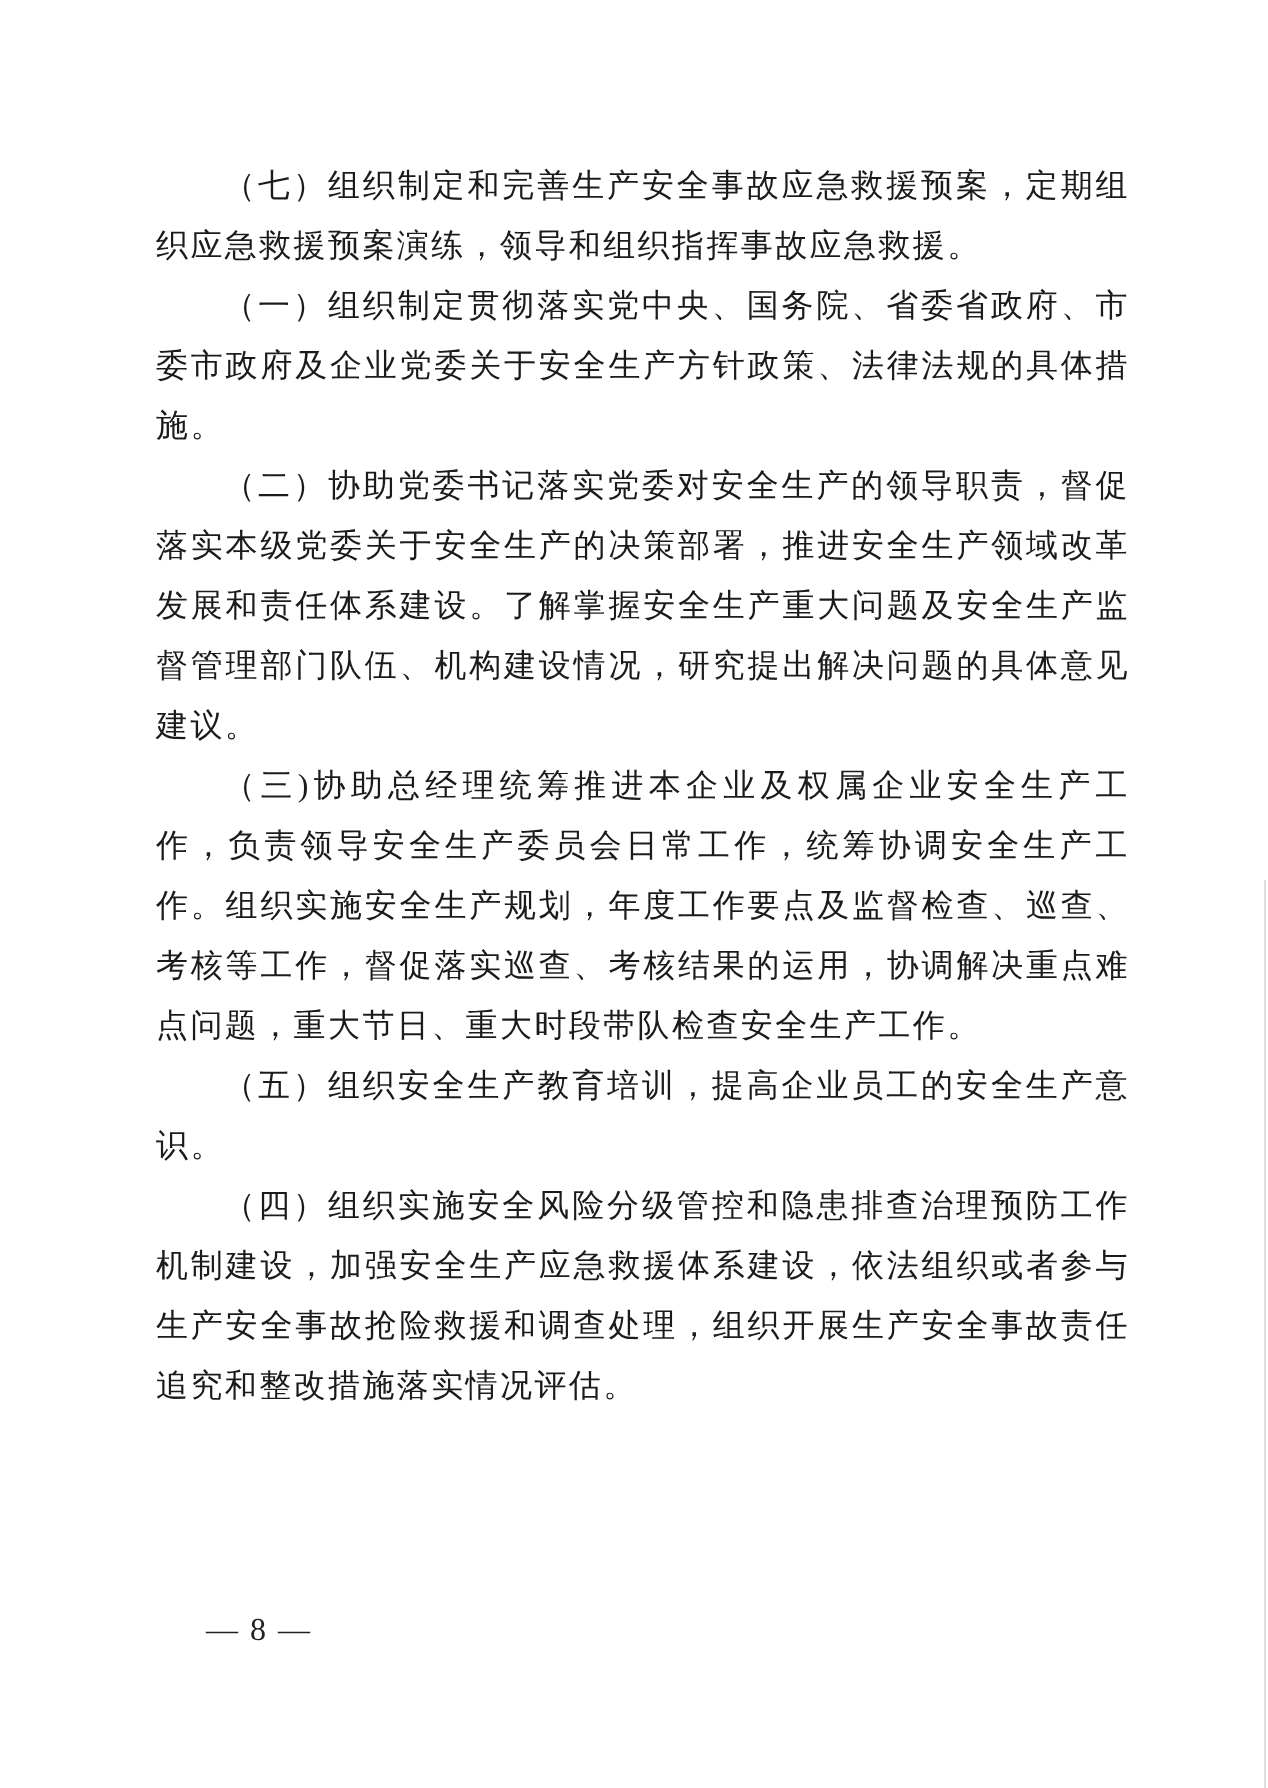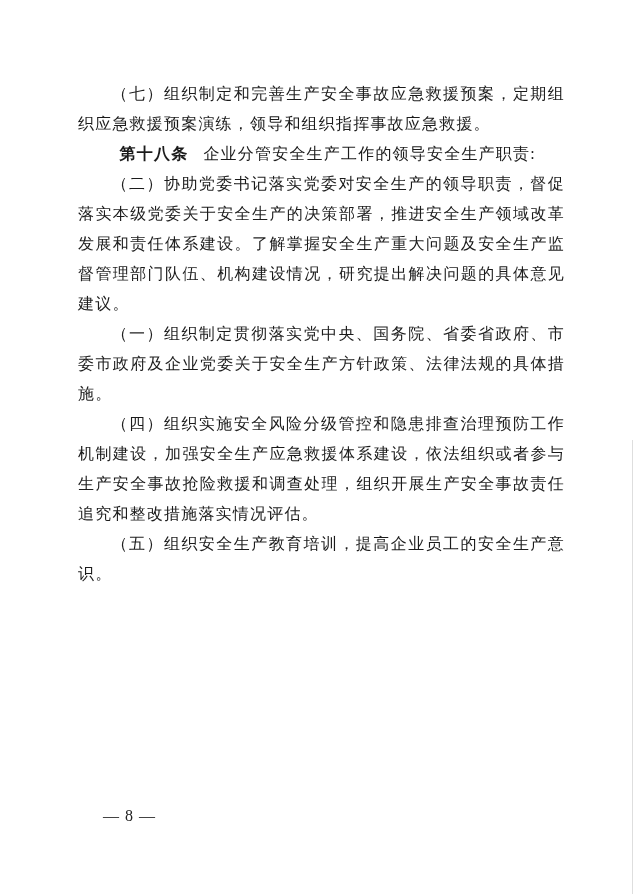--- a/index.html
+++ b/index.html
@@ -59,21 +59,21 @@
     height: 454px;
     background: #dedede;
   }
 </style>
 </head>
 <body>
 
 <div class="page">
   <div class="content" id="paragraphs">
       <p>（七）组织制定和完善生产安全事故应急救援预案，定期组织应急救援预案演练，领导和组织指挥事故应急救援。</p>
-      <p class="heading"><span class="article-no">第十八条</span><span class="article-rest">企业分管安全生产工作的领导安全生产职责:</span></p>
+      <p>（一）组织制定贯彻落实党中央、国务院、省委省政府、市委市政府及企业党委关于安全生产方针政策、法律法规的具体措施。</p>
       <p>（二）协助党委书记落实党委对安全生产的领导职责，督促落实本级党委关于安全生产的决策部署，推进安全生产领域改革发展和责任体系建设。了解掌握安全生产重大问题及安全生产监督管理部门队伍、机构建设情况，研究提出解决问题的具体意见建议。</p>
-      <p>（一）组织制定贯彻落实党中央、国务院、省委省政府、市委市政府及企业党委关于安全生产方针政策、法律法规的具体措施。</p>
+      <p>（三)协助总经理统筹推进本企业及权属企业安全生产工作，负责领导安全生产委员会日常工作，统筹协调安全生产工作。组织实施安全生产规划，年度工作要点及监督检查、巡查、考核等工作，督促落实巡查、考核结果的运用，协调解决重点难点问题，重大节日、重大时段带队检查安全生产工作。</p>
+      <p>（五）组织安全生产教育培训，提高企业员工的安全生产意识。</p>
       <p>（四）组织实施安全风险分级管控和隐患排查治理预防工作机制建设，加强安全生产应急救援体系建设，依法组织或者参与生产安全事故抢险救援和调查处理，组织开展生产安全事故责任追究和整改措施落实情况评估。</p>
-      <p>（五）组织安全生产教育培训，提高企业员工的安全生产意识。</p>
     </div>
   <div class="footer">— 8 —</div>
   <div class="scan-line"></div>
 </div>
 
 </body></html>

